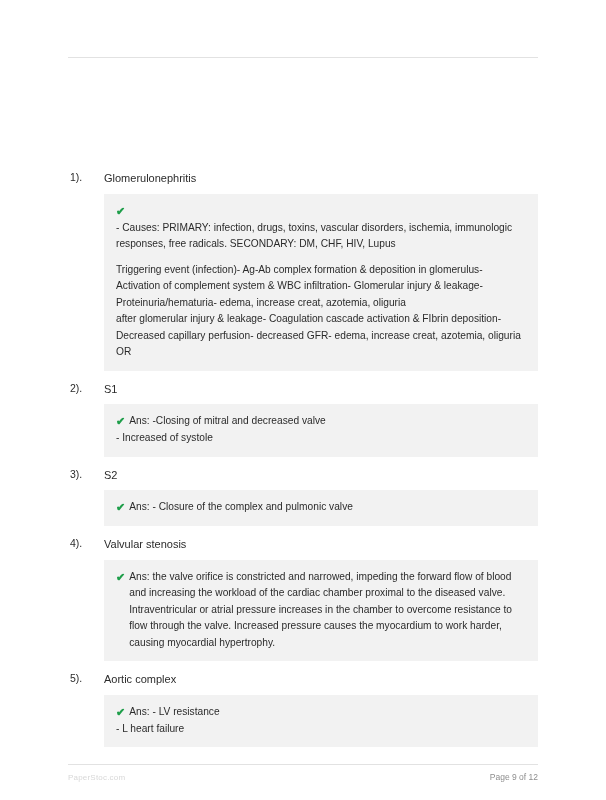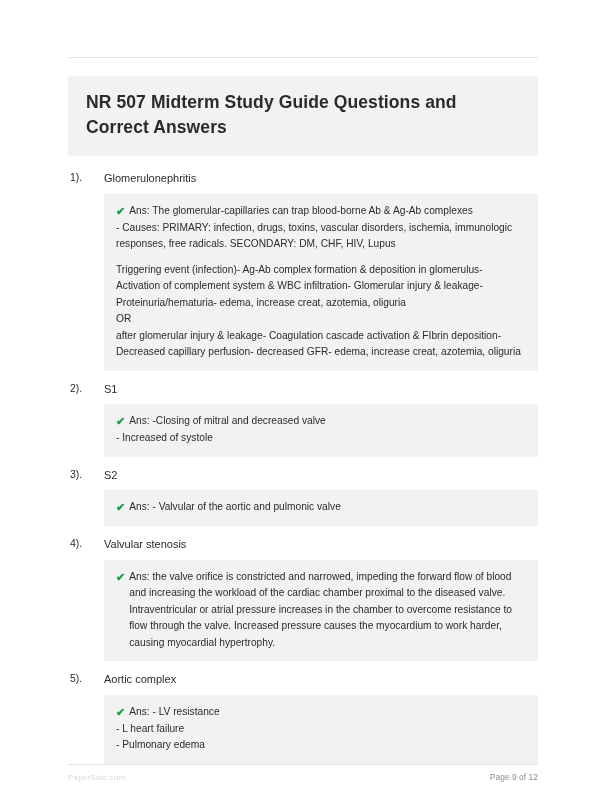--- a/index.html
+++ b/index.html
@@ -124,41 +124,37 @@
     color: #8e8e8e;
   }
 </style>
 </head>
 <body>
 
 <div class="page">
 
   <div class="top-rule"></div>
 
-  <div class="title-band">
-    <h1>NR 507 Midterm Study Guide Questions and Correct Answers</h1>
-  </div>
 
   <div class="content">
 
     <div class="qitem">
       <div class="qhead">
         <div class="qnum">1).</div>
         <div class="qtext">Glomerulonephritis</div>
       </div>
       <div class="abox">
         <div class="aline first">
           <span class="check">✔</span>
-          <span>Ans: The glomerular-capillaries can trap blood-borne Ab &amp; Ag-Ab complexes</span>
         </div>
         <div class="aline">- Causes: PRIMARY: infection, drugs, toxins, vascular disorders, ischemia, immunologic responses, free radicals. SECONDARY: DM, CHF, HIV, Lupus</div>
         <div class="gap"></div>
         <div class="aline">Triggering event (infection)- Ag-Ab complex formation &amp; deposition in glomerulus- Activation of complement system &amp; WBC infiltration- Glomerular injury &amp; leakage- Proteinuria/hematuria- edema, increase creat, azotemia, oliguria</div>
+        <div class="aline">after glomerular injury &amp; leakage- Coagulation cascade activation &amp; FIbrin deposition- Decreased capillary perfusion- decreased GFR- edema, increase creat, azotemia, oliguria</div>
         <div class="aline">OR</div>
-        <div class="aline">after glomerular injury &amp; leakage- Coagulation cascade activation &amp; FIbrin deposition- Decreased capillary perfusion- decreased GFR- edema, increase creat, azotemia, oliguria</div>
       </div>
     </div>
 
     <div class="qitem">
       <div class="qhead">
         <div class="qnum">2).</div>
         <div class="qtext">S1</div>
       </div>
       <div class="abox">
         <div class="aline first">
@@ -170,21 +166,21 @@
     </div>
 
     <div class="qitem">
       <div class="qhead">
         <div class="qnum">3).</div>
         <div class="qtext">S2</div>
       </div>
       <div class="abox">
         <div class="aline first">
           <span class="check">✔</span>
-          <span>Ans: - Valvular of the aortic and pulmonic valve</span>
+          <span>Ans: - Closure of the complex and pulmonic valve</span>
         </div>
       </div>
     </div>
 
     <div class="qitem">
       <div class="qhead">
         <div class="qnum">4).</div>
         <div class="qtext">Valvular stenosis</div>
       </div>
       <div class="abox">
@@ -199,21 +195,20 @@
       <div class="qhead">
         <div class="qnum">5).</div>
         <div class="qtext">Aortic complex</div>
       </div>
       <div class="abox">
         <div class="aline first">
           <span class="check">✔</span>
           <span>Ans: - LV resistance</span>
         </div>
         <div class="aline">- L heart failure</div>
-        <div class="aline">- Pulmonary edema</div>
       </div>
     </div>
 
   </div>
 
   <div class="footer">
     <div class="footer-left">PaperStoc.com</div>
     <div class="footer-right">Page 9 of 12</div>
   </div>
 

